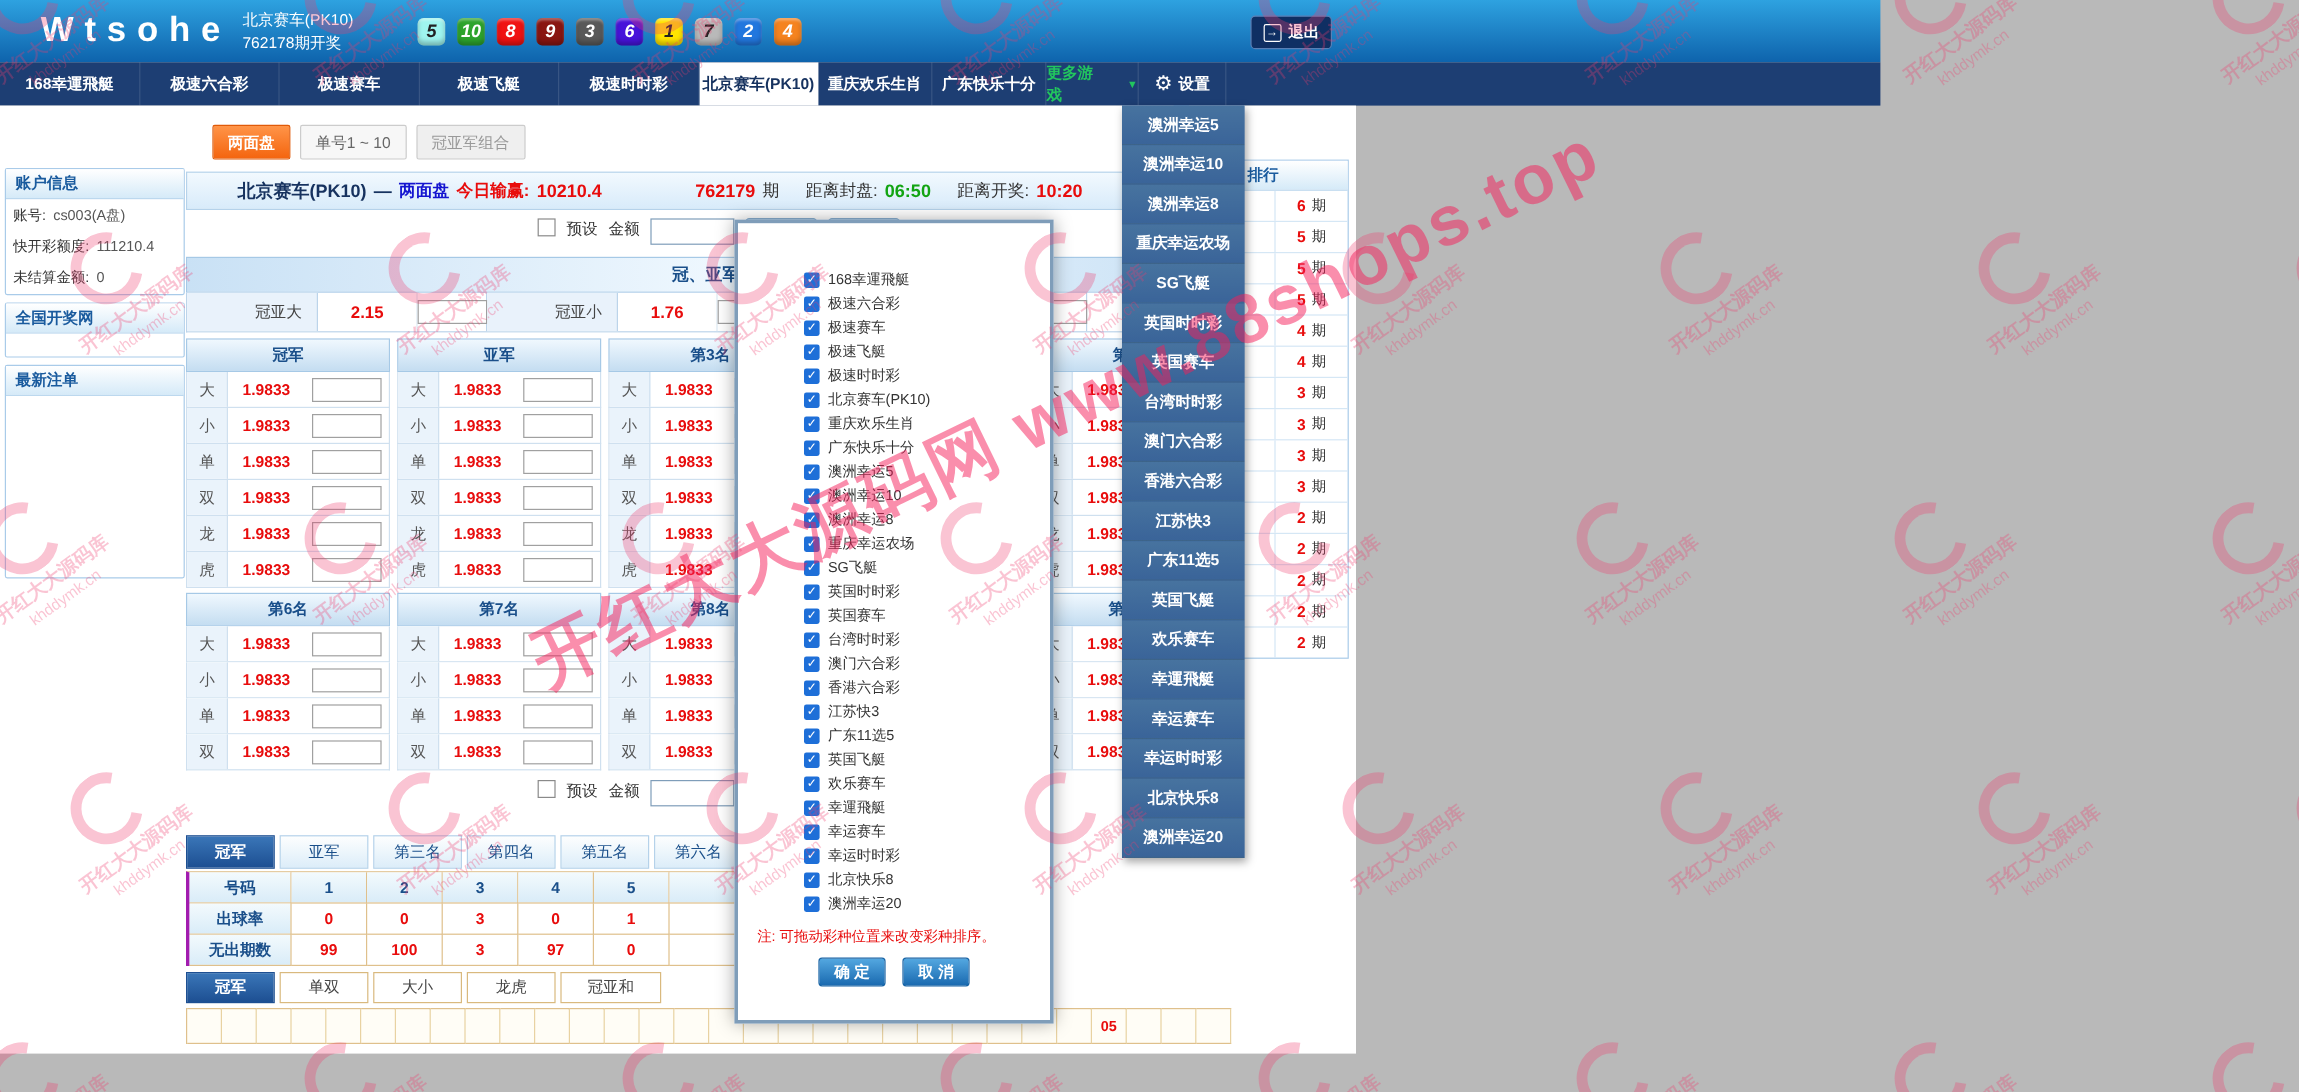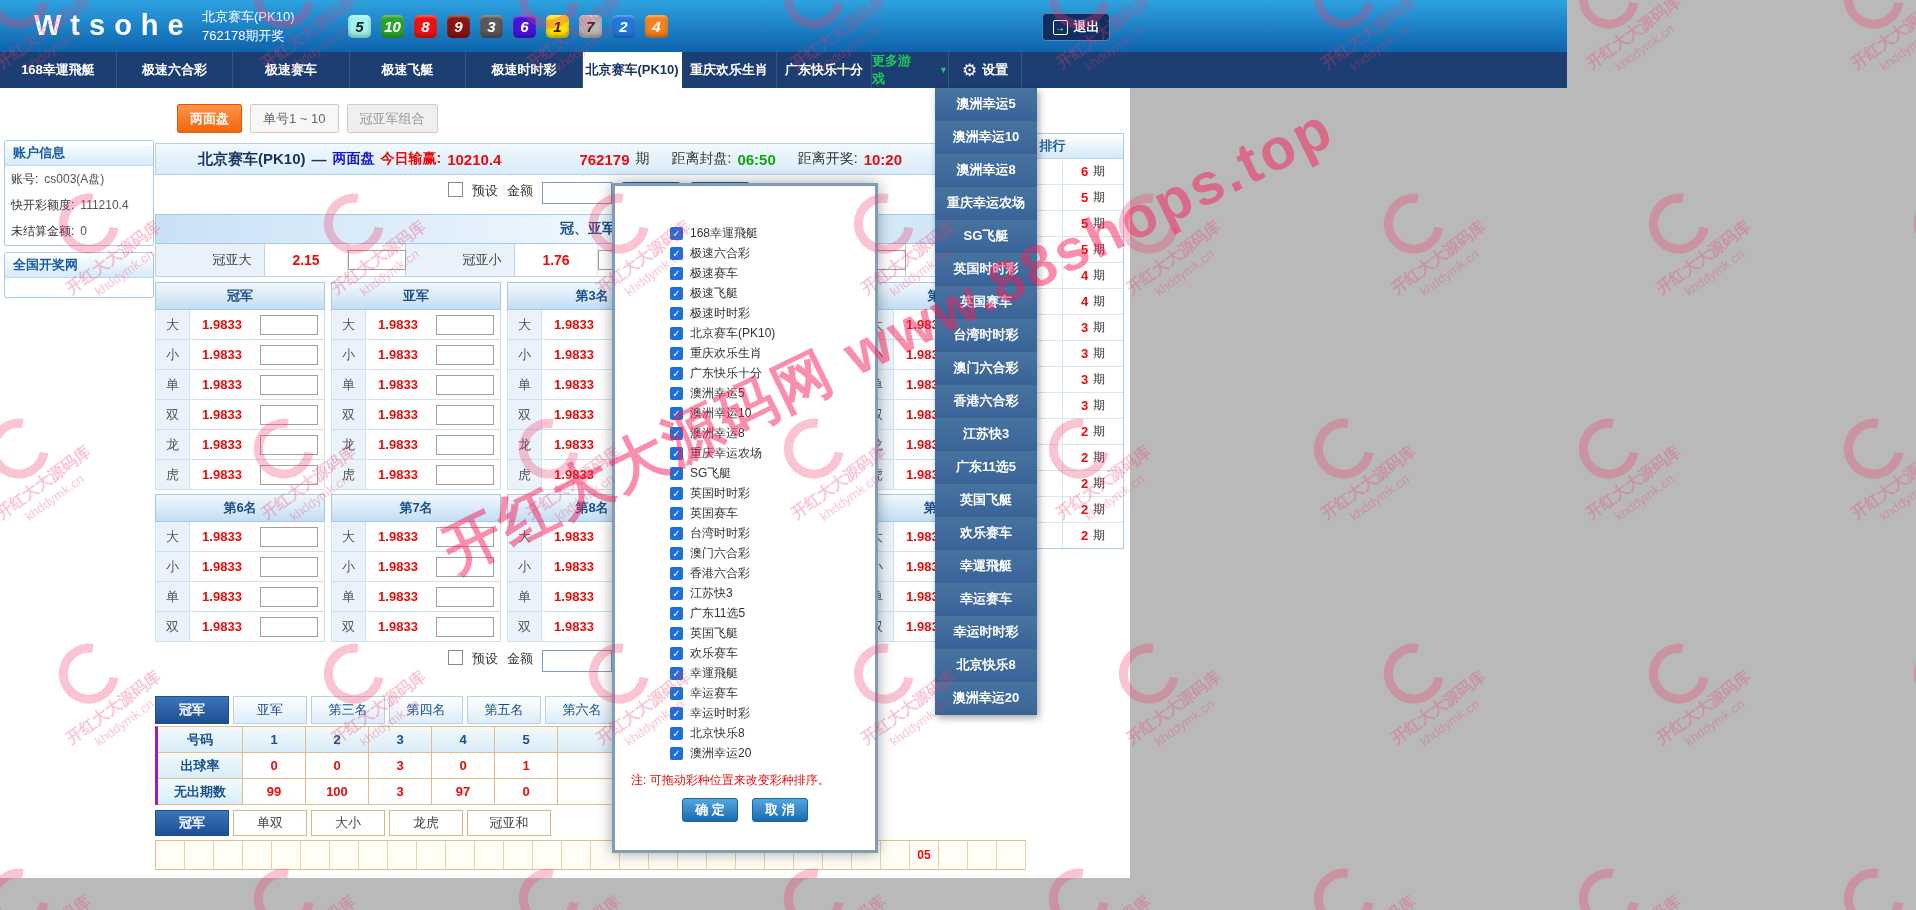--- a/index.html
+++ b/index.html
@@ -209,20 +209,23 @@
         <span class="sp-label">快开彩额度:</span>
         <span class="sp-value">111210.4</span>
       </div>
     <div class="sp-row">
         <span class="sp-label">未结算金额:</span>
         <span class="sp-value">0</span>
       </div>
   </div>
   <div class="spanel" id="panel-network">
     <div class="ph">全国开奖网</div>
+  </div>
+  <div class="spanel" id="panel-orders">
+    <div class="ph">最新注单</div>
   </div>
 
   <div class="subtabs">
     <div class="stab active">两面盘</div>
     <div class="stab">单号1 ~ 10</div>
     <div class="stab muted">冠亚军组合</div>
   </div>
 
   <div class="infobar">
     <span class="t-navy">北京赛车(PK10)</span>

